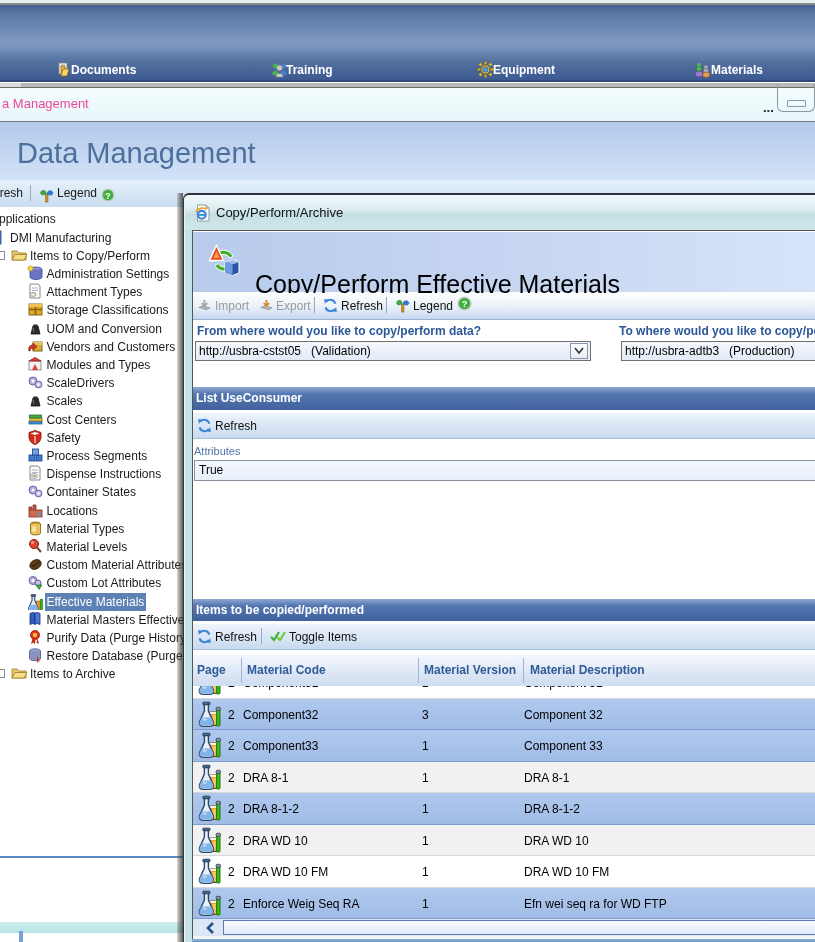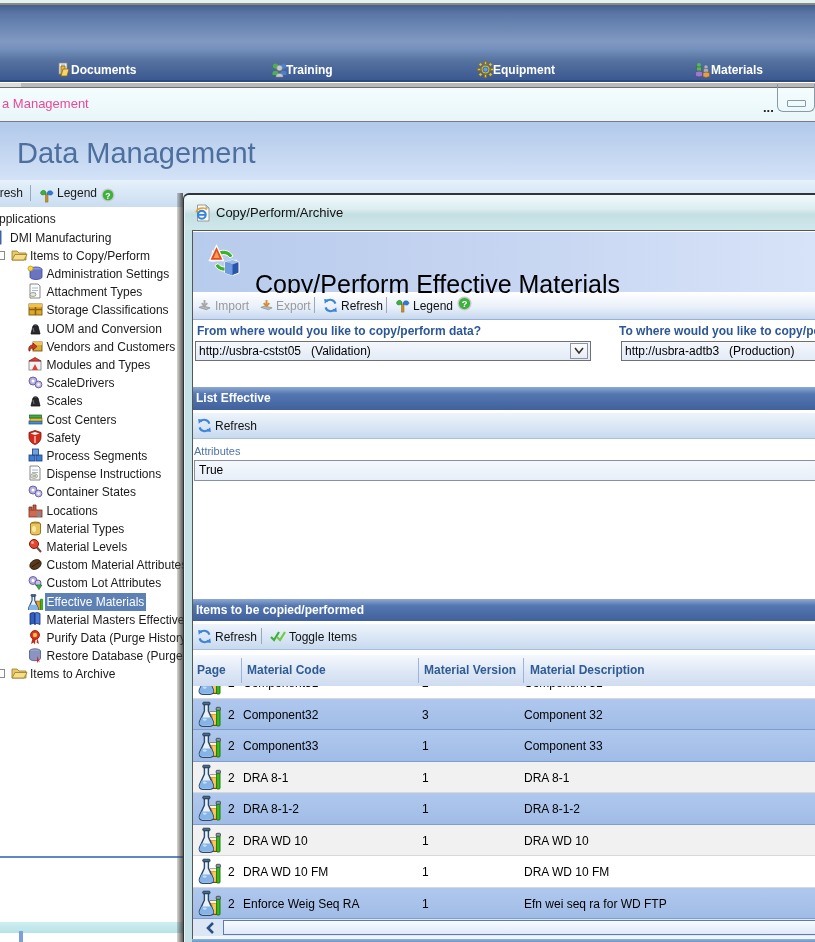--- a/index.html
+++ b/index.html
@@ -426,21 +426,21 @@
         <div class="abs" style="left:2px;top:110px;width:396px;height:20px;border:1px solid #707070;background:linear-gradient(180deg,#f4f7fc,#e3ebf7);box-sizing:border-box;"></div>
         <div class="abs" style="left:6px;top:113px;font-size:12px;color:#000;">http://usbra-cstst05&nbsp;&nbsp;&nbsp;(Validation)</div>
         <div class="abs" style="left:377px;top:112px;width:18px;height:16px;border:1px solid #8a96a8;background:linear-gradient(180deg,#fdfdfd,#e8ecf2);box-sizing:border-box;"></div>
         <svg class="abs" style="left:381px;top:116px;" width="10" height="8" viewBox="0 0 10 8">
             <path d="M1 1 L5 6 L9 1" fill="none" stroke="#333" stroke-width="1.6"></path>
           </svg>
 
         <div class="abs" style="left:428px;top:110px;width:196px;height:20px;border:1px solid #707070;border-right:none;background:linear-gradient(180deg,#f4f7fc,#e3ebf7);box-sizing:border-box;"></div>
         <div class="abs" style="left:432px;top:113px;font-size:12px;color:#000;white-space:nowrap;">http://usbra-adtb3&nbsp;&nbsp;&nbsp;(Production)</div>
 
-        <div class="abs" style="left:0;top:156px;width:624px;height:23px;background:linear-gradient(180deg,#8fa9d4 0%,#5577b1 30%,#40619c 100%);color:#fff;font-size:12px;font-weight:bold;line-height:23px;"><span style="margin-left:3px;">List Effective</span></div>
+        <div class="abs" style="left:0;top:156px;width:624px;height:23px;background:linear-gradient(180deg,#8fa9d4 0%,#5577b1 30%,#40619c 100%);color:#fff;font-size:12px;font-weight:bold;line-height:23px;"><span style="margin-left:3px;">List UseConsumer</span></div>
         <div class="abs" style="left:0;top:182px;width:624px;height:25px;background:linear-gradient(180deg,#eef4fb,#c8daf0);border-bottom:1px solid #a8c0dc;"></div>
         <svg class="abs" style="left:4px;top:187px;" width="15" height="15" viewBox="0 0 16 16">
             <path d="M13.2 6 A 5.6 5.6 0 0 0 3.6 3.8" fill="none" stroke="#3c85d8" stroke-width="2.2"></path>
             <path d="M5.8 1.2 L2.6 6.4 L0.8 1.8 Z" fill="#3c85d8" transform="rotate(14 3.5 3.5)"></path>
             <path d="M2.8 10 A 5.6 5.6 0 0 0 12.4 12.2" fill="none" stroke="#3c85d8" stroke-width="2.2"></path>
             <path d="M10.2 14.8 L13.4 9.6 L15.2 14.2 Z" fill="#3c85d8" transform="rotate(14 12.5 12.5)"></path>
           </svg>
         <div class="abs" style="left:22px;top:188px;font-size:12px;color:#111;">Refresh</div>
         <div class="abs" style="left:1px;top:214px;font-size:11px;color:#4f74a8;">Attributes</div>
         <div class="abs" style="left:1px;top:229px;width:623px;height:21px;border:1px solid #88919e;border-right:none;background:linear-gradient(180deg,#f4f8fd,#e8eff9);box-sizing:border-box;"></div>

